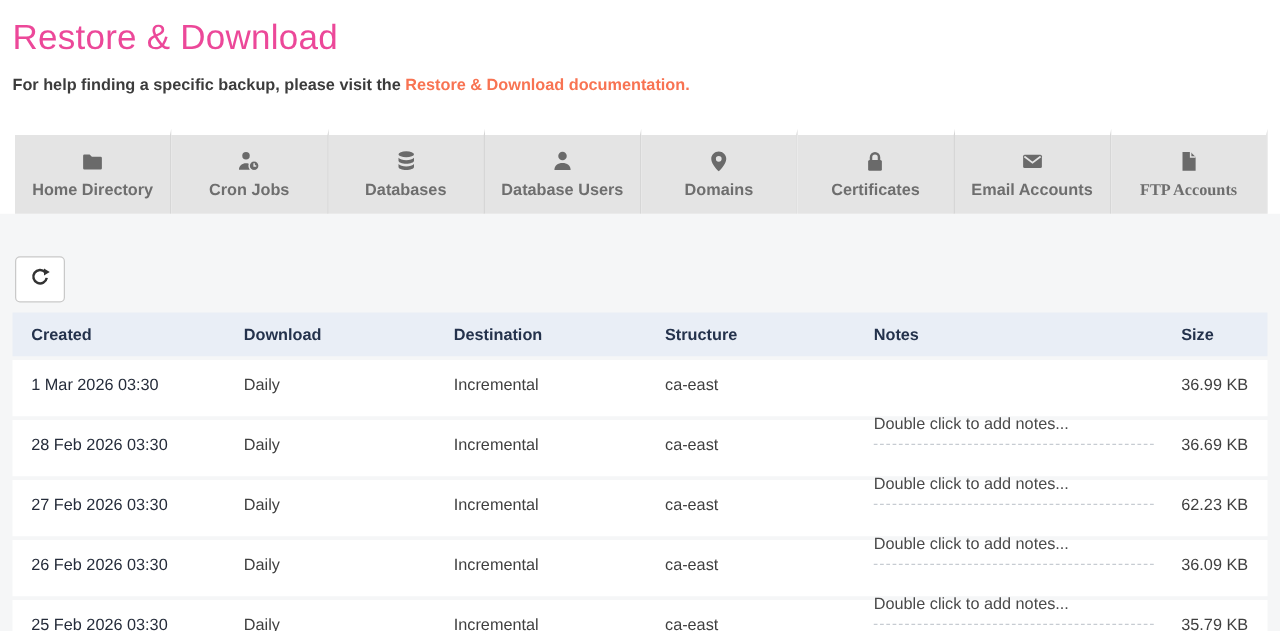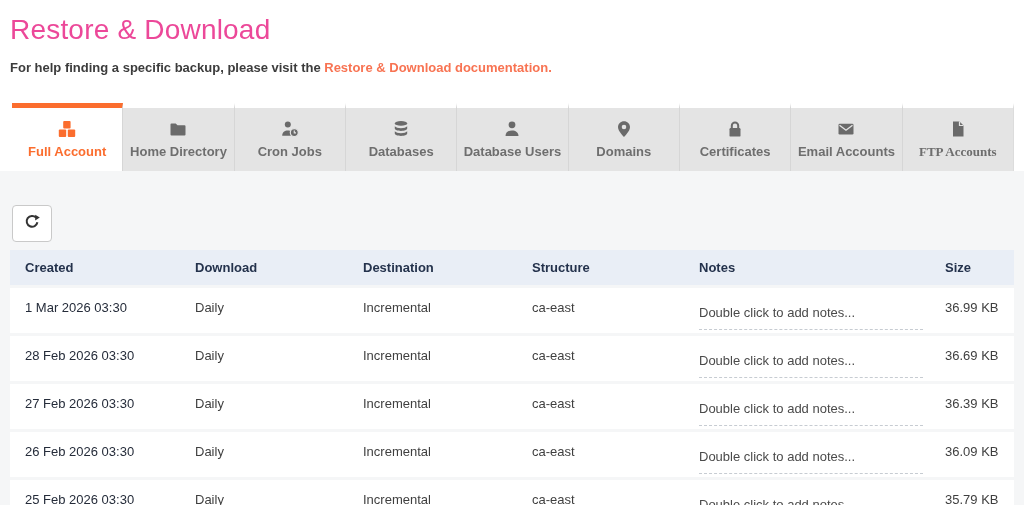--- a/index.html
+++ b/index.html
@@ -71,43 +71,33 @@
     font-size: 13px; color: #3f3f3f;
   }
   .cell { padding-left: 15px; overflow: hidden; white-space: nowrap; }
   .cell.size { padding-left: 10px; }
   .tdata .cell { padding-top: 12px; }
   .tdata .cell.created { font-weight: 400; color: #252c3a; }
   .tdata .cell.notes { padding-top: 17px; }
   .notes-box {
     display: block; margin-right: 12px; cursor: pointer;
     color: #4a4a4a; font-size: 13px; line-height: 15px;
-    padding-bottom: 9px; border-bottom: 1px dashed #c7ccd2;
+    padding-bottom: 9px; border-bottom: 1px dashed #c7ccd2; margin-top: 26px;
   }
 </style>
 </head>
 <body>
 
 <div class="page-header">
   <h1 class="page-title">Restore &amp; Download</h1>
   <p class="page-subtitle"><span>For help finding a specific backup, please visit the </span><a class="doc-link">Restore &amp; Download documentation.</a></p>
 </div>
 
 <div class="tab-bar">
 
-  <div class="tab active">
-    <span class="tab-icon">
-      <svg width="18" height="18" viewBox="0 0 18 18" fill="currentColor">
-          <rect x="5.2" y="1" width="7.4" height="7.4" rx="1"></rect>
-          <rect x="0.8" y="9.6" width="7.4" height="7.4" rx="1"></rect>
-          <rect x="9.8" y="9.6" width="7.4" height="7.4" rx="1"></rect>
-        </svg>
-    </span>
-    <span class="tab-label">Full Account</span>
-  </div>
 
   <div class="tab">
     <span class="tab-icon">
       <svg width="18" height="18" viewBox="0 0 18 18" fill="currentColor">
           <path d="M1.5 4.5a1 1 0 0 1 1-1h4.2l1.8 1.8h7a1 1 0 0 1 1 1v8.2a1 1 0 0 1-1 1h-13a1 1 0 0 1-1-1z"></path>
         </svg>
     </span>
     <span class="tab-label">Home Directory</span>
   </div>
 
@@ -230,21 +220,21 @@
     </div>
 
     <div class="trow tdata">
       <div class="cell created">27 Feb 2026 03:30</div>
       <div class="cell">Daily</div>
       <div class="cell">Incremental</div>
       <div class="cell">ca-east</div>
       <div class="cell notes">
           <span class="notes-box">Double click to add notes...</span>
         </div>
-      <div class="cell size">36.39 KB</div>
+      <div class="cell size">62.23 KB</div>
     </div>
 
     <div class="trow tdata">
       <div class="cell created">26 Feb 2026 03:30</div>
       <div class="cell">Daily</div>
       <div class="cell">Incremental</div>
       <div class="cell">ca-east</div>
       <div class="cell notes">
           <span class="notes-box">Double click to add notes...</span>
         </div>

